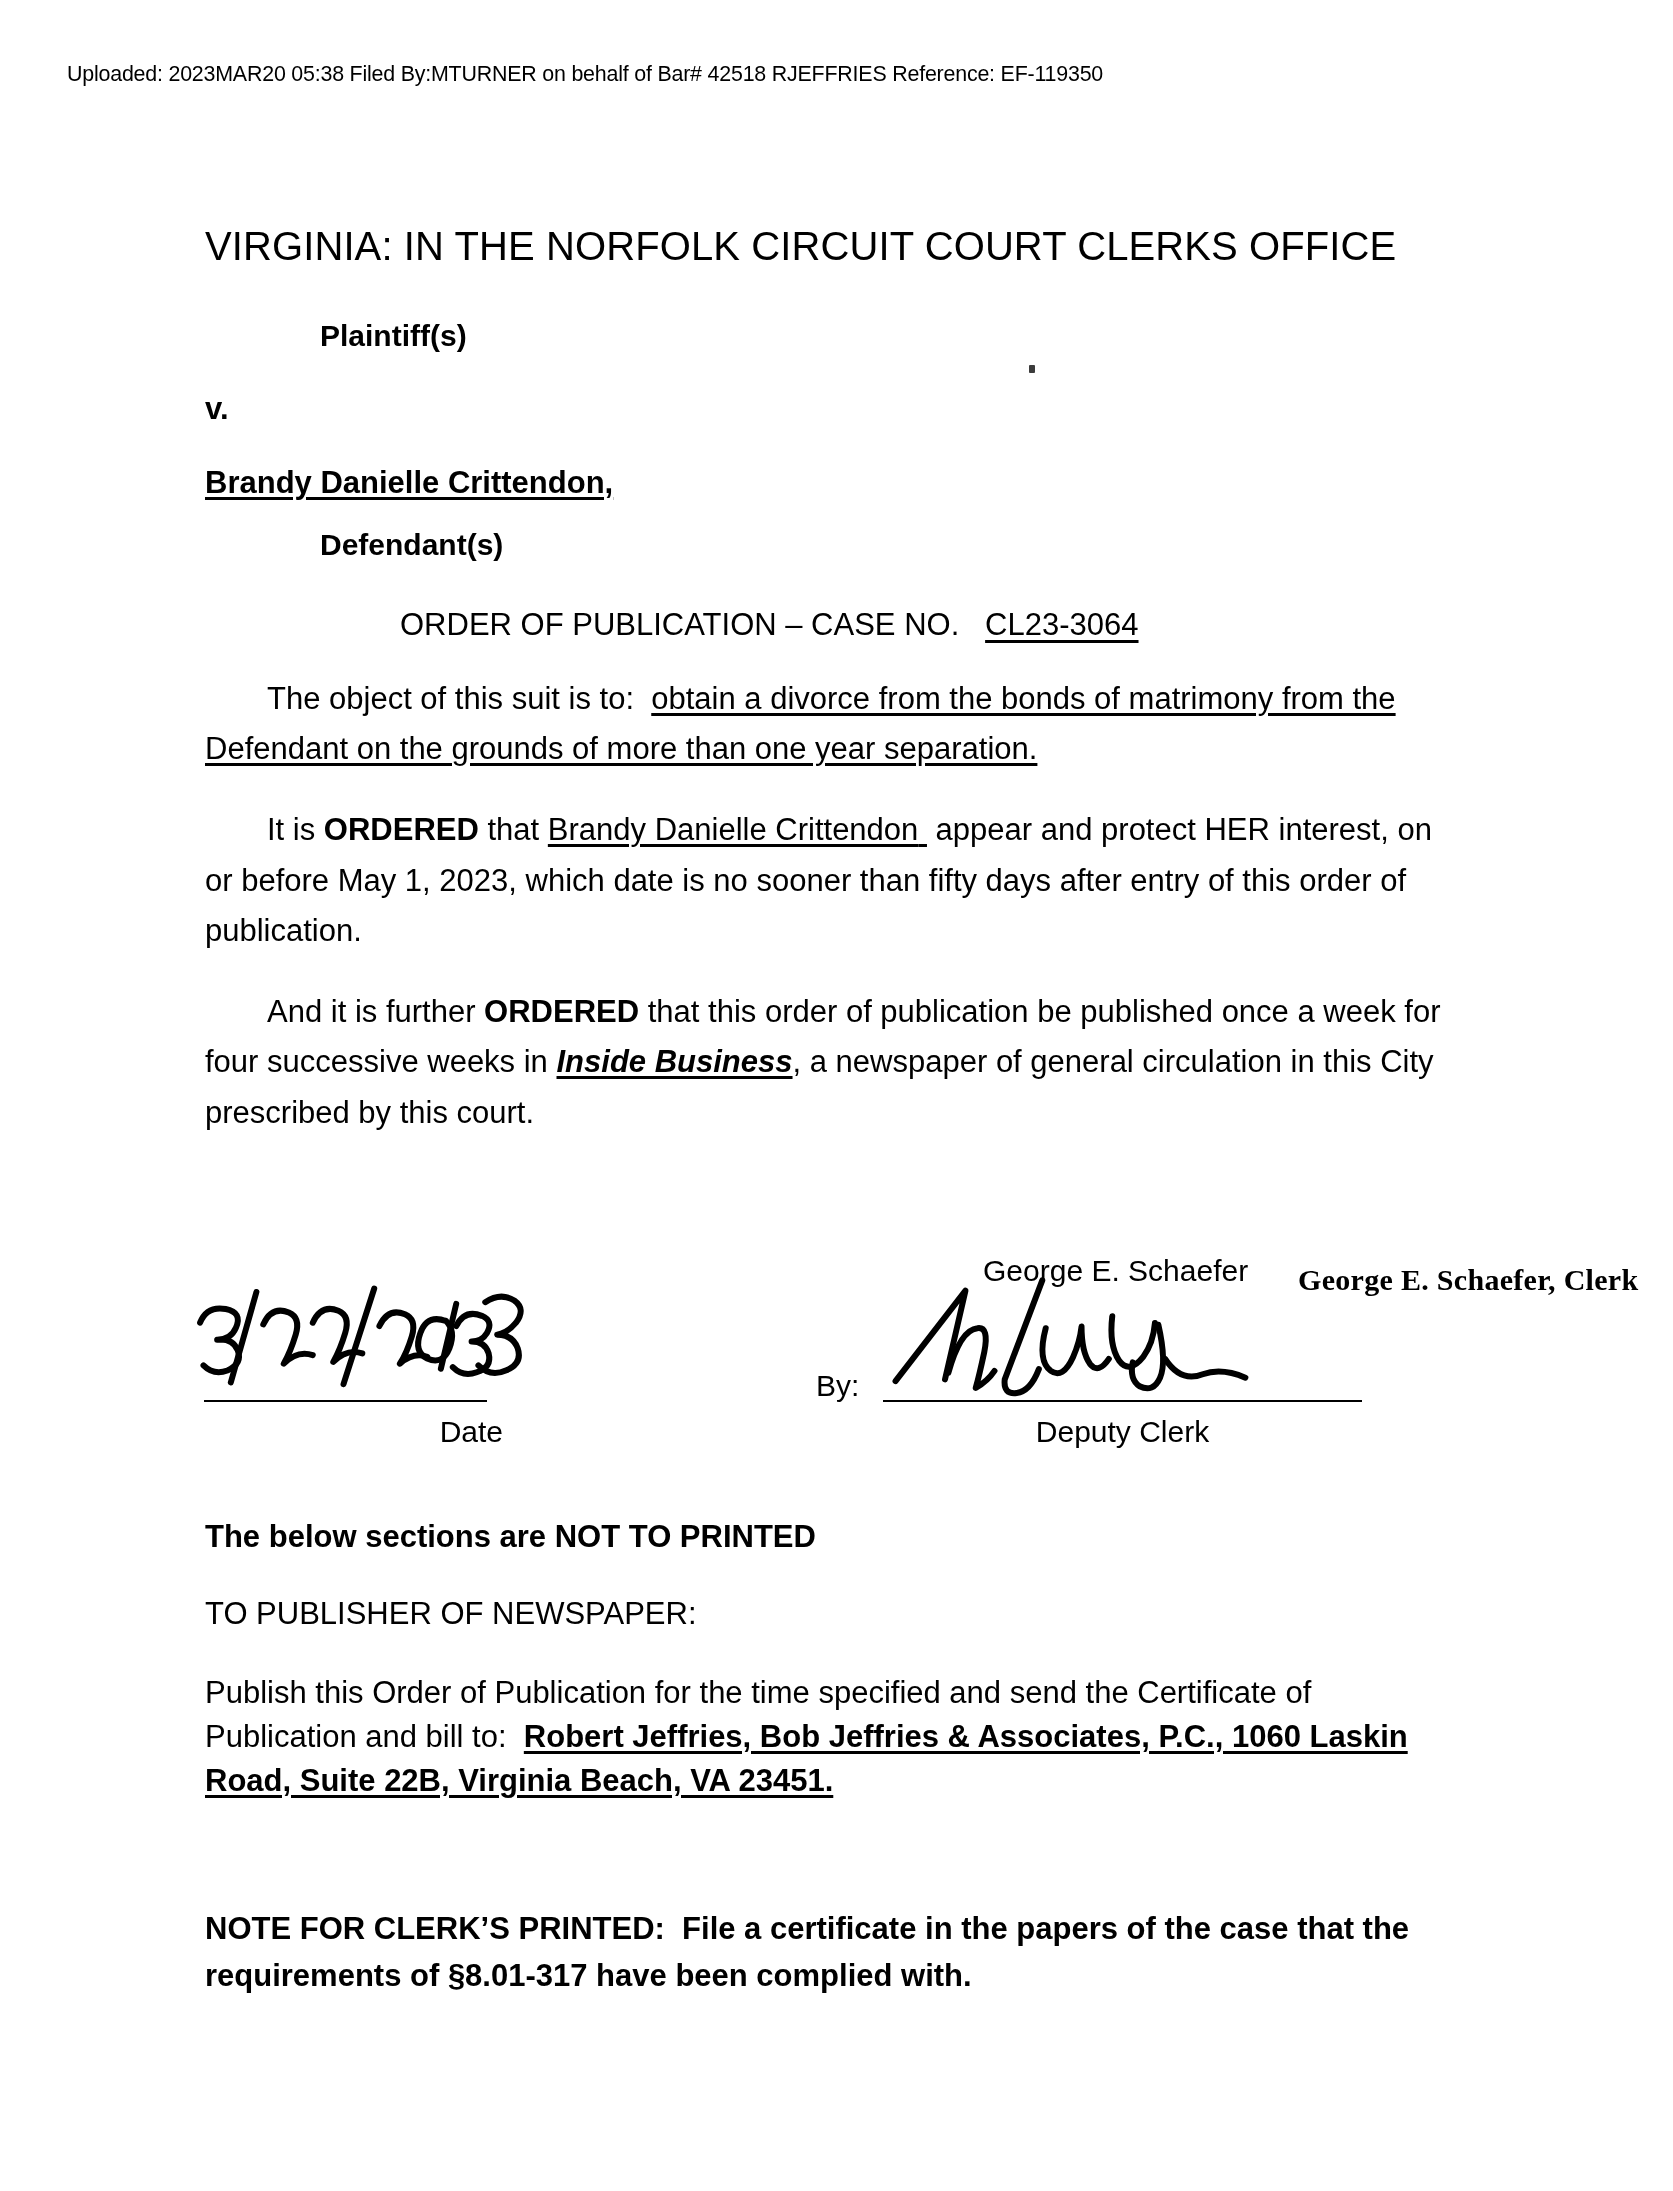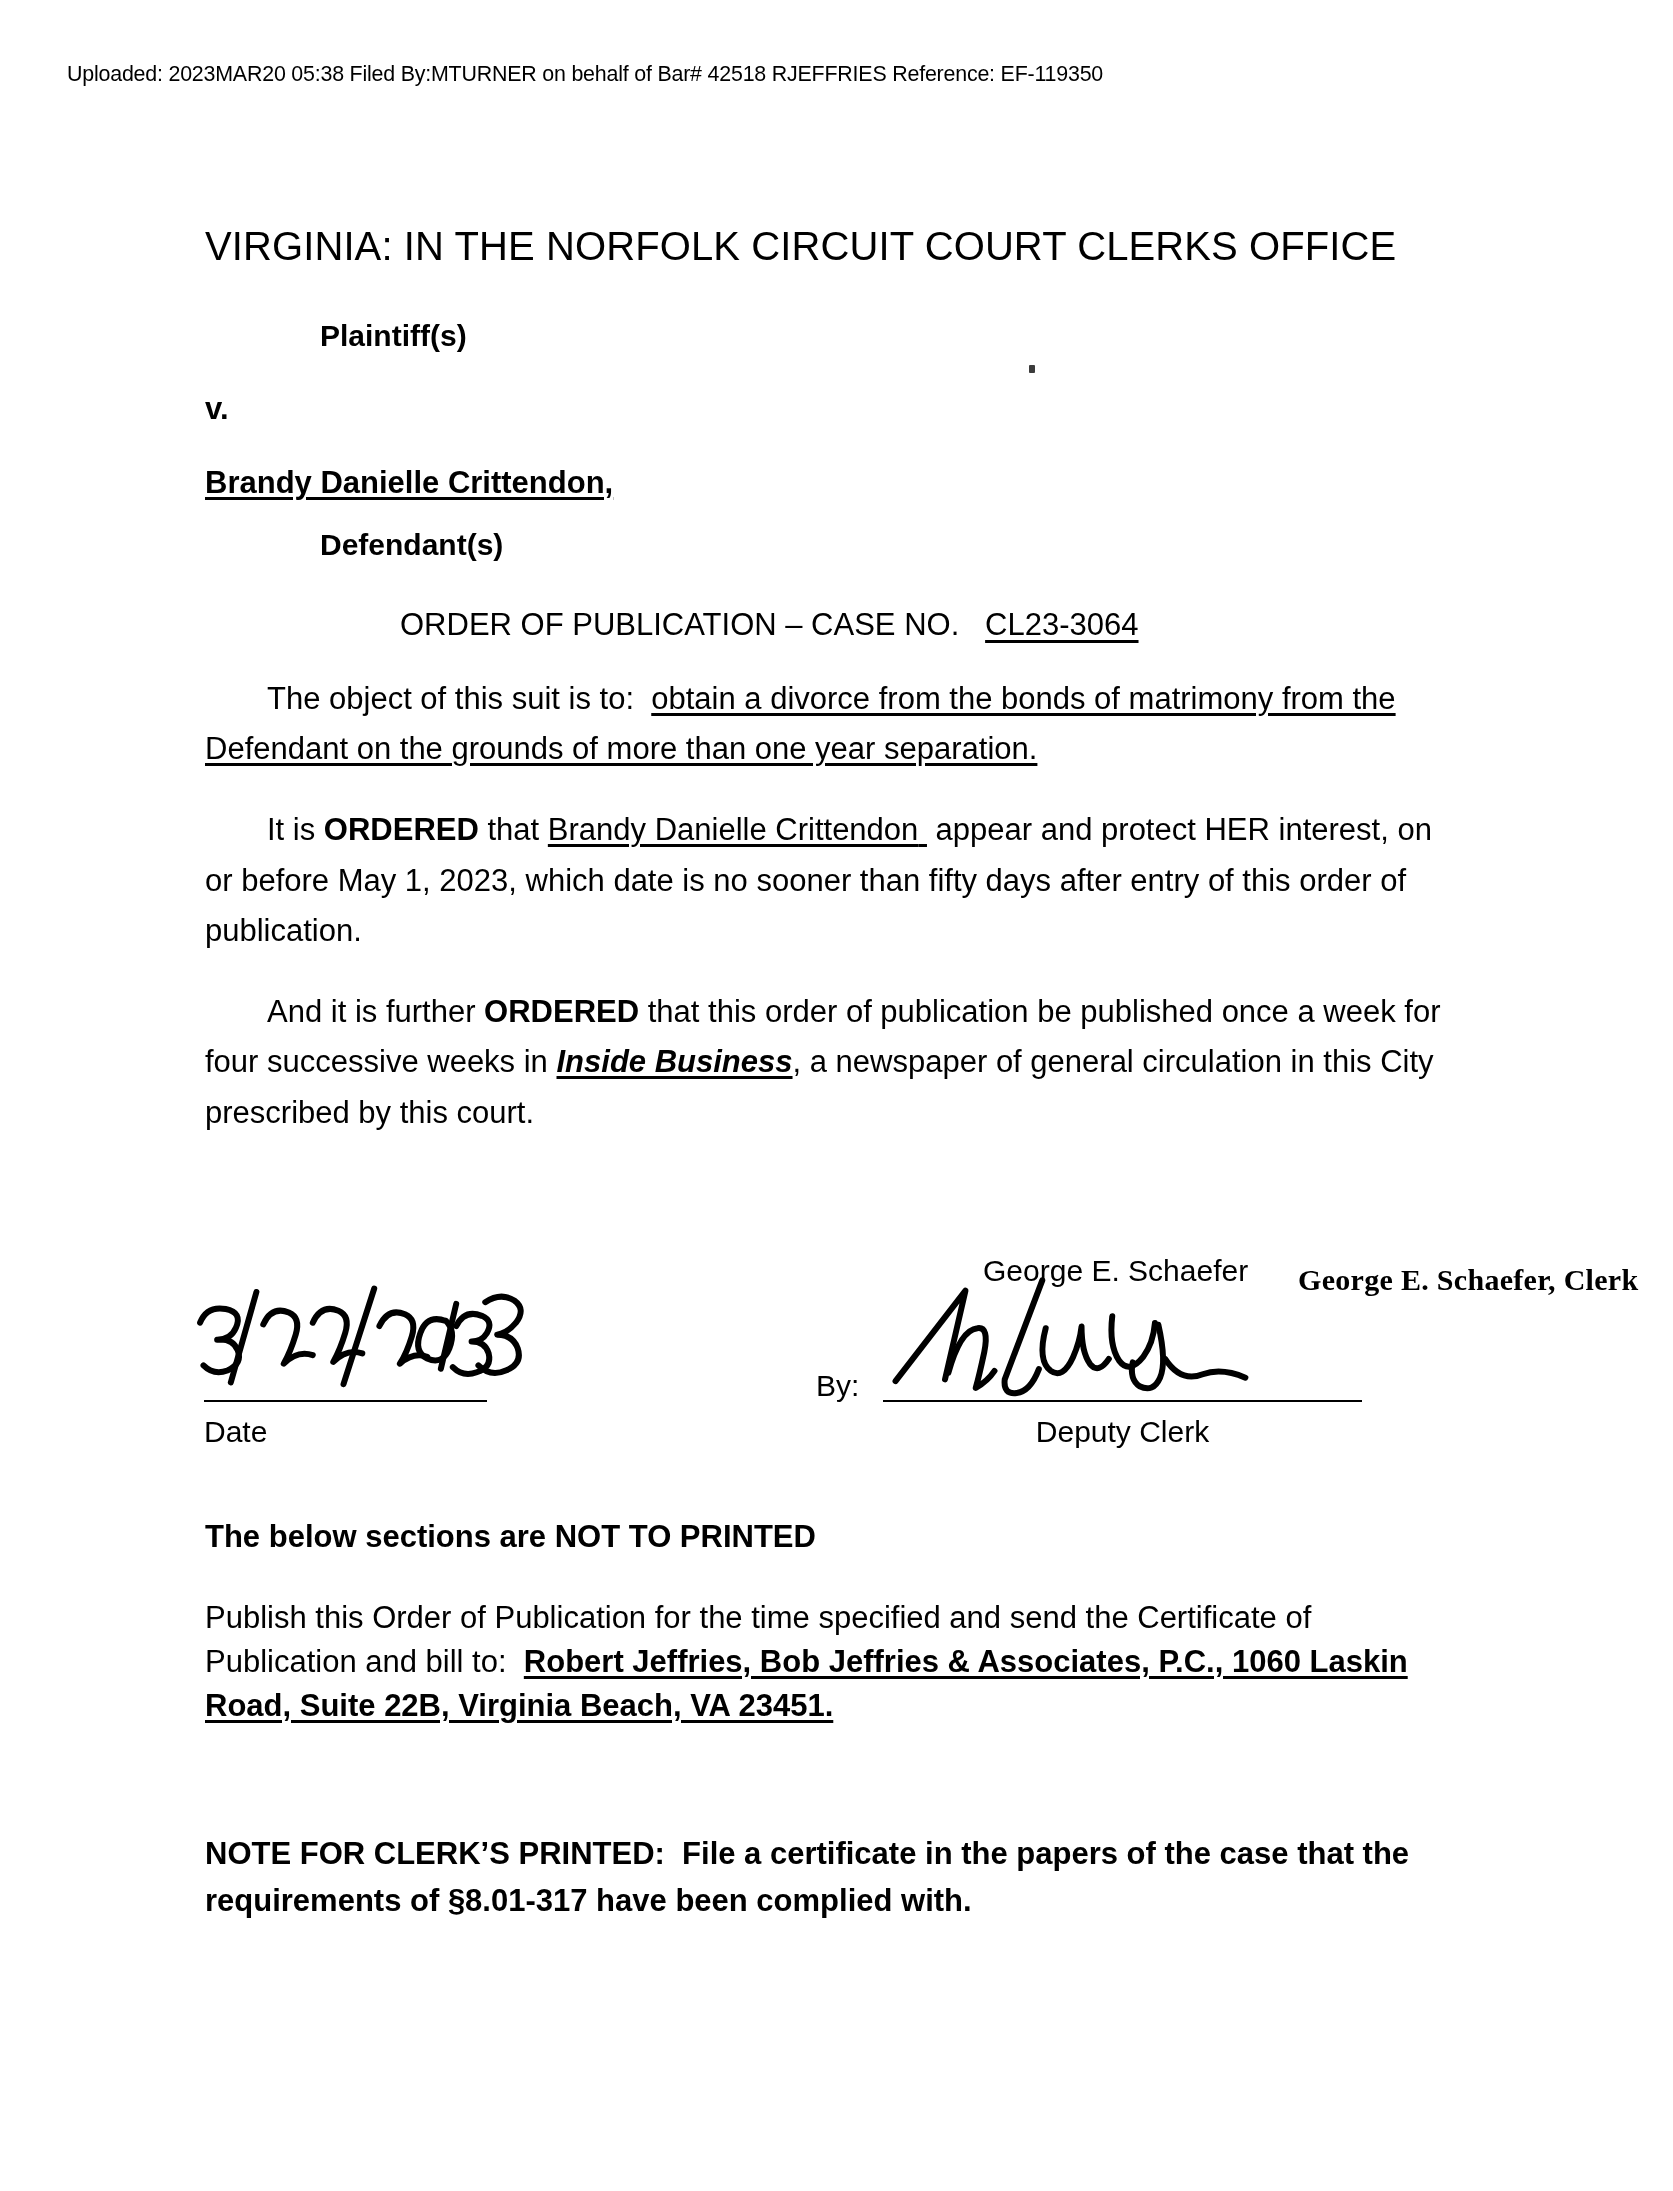--- a/index.html
+++ b/index.html
@@ -162,24 +162,24 @@
   }
   .sig-rule {
     position: absolute;
     left: 0;
     top: 84px;
     width: 283px;
     border-bottom: 2.6px solid #000;
   }
   .date-label {
     position: absolute;
-    left: 0;
+    left: 16px;
     top: 99px;
     width: 283px;
-    text-align: left;
+    text-align: right;
     font-size: 30px;
   }
 
   .by-slot {
     position: absolute;
     left: 883px;
     top: 70px;
     width: 479px;
   }
   .by-label {
@@ -339,20 +339,21 @@
       <div class="by-rule"></div>
       <div class="deputy-label">Deputy Clerk</div>
     </div>
 
   </div>
 
   <div class="lower-block">
 
     <div class="not-printed">The below sections are NOT TO PRINTED</div>
 
+    <div class="to-publisher">TO PUBLISHER OF NEWSPAPER:</div>
 
     <div class="publish-para">
       <span>Publish this Order of Publication for the time specified and send the Certificate of Publication and bill to:</span><span>&nbsp; </span><span class="b u">Robert Jeffries, Bob Jeffries &amp; Associates, P.C., 1060 Laskin Road, Suite 22B, Virginia Beach, VA 23451.</span>
     </div>
 
     <div class="note-para">
       <span>NOTE FOR CLERK’S PRINTED:</span><span>&nbsp; </span><span>File a certificate in the papers of the case that the requirements of §8.01-317 have been complied with.</span>
     </div>
 
   </div>

